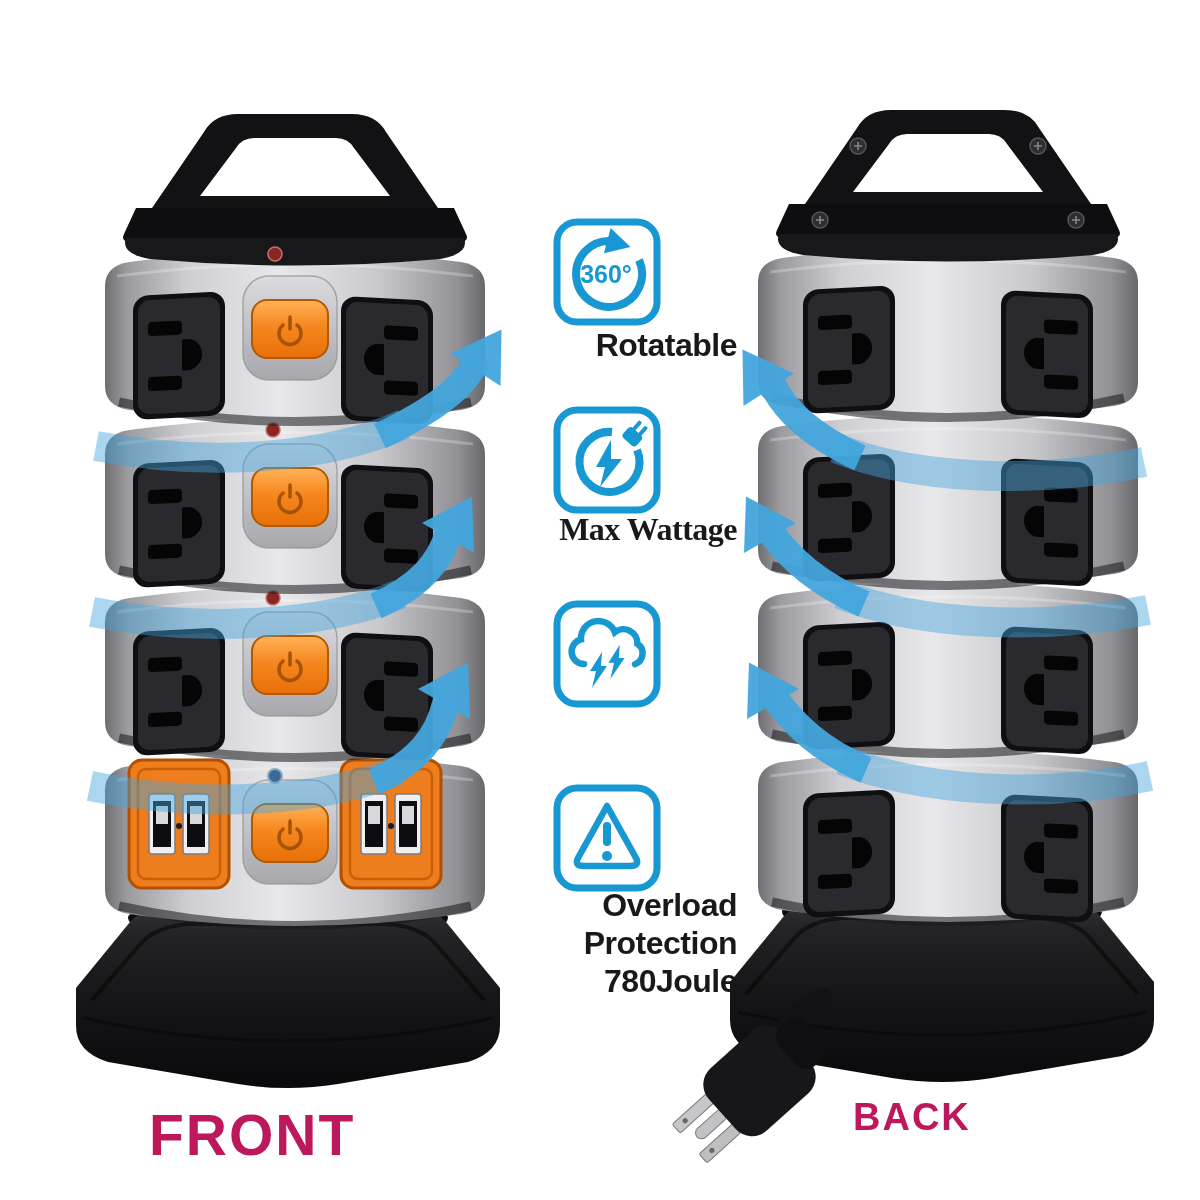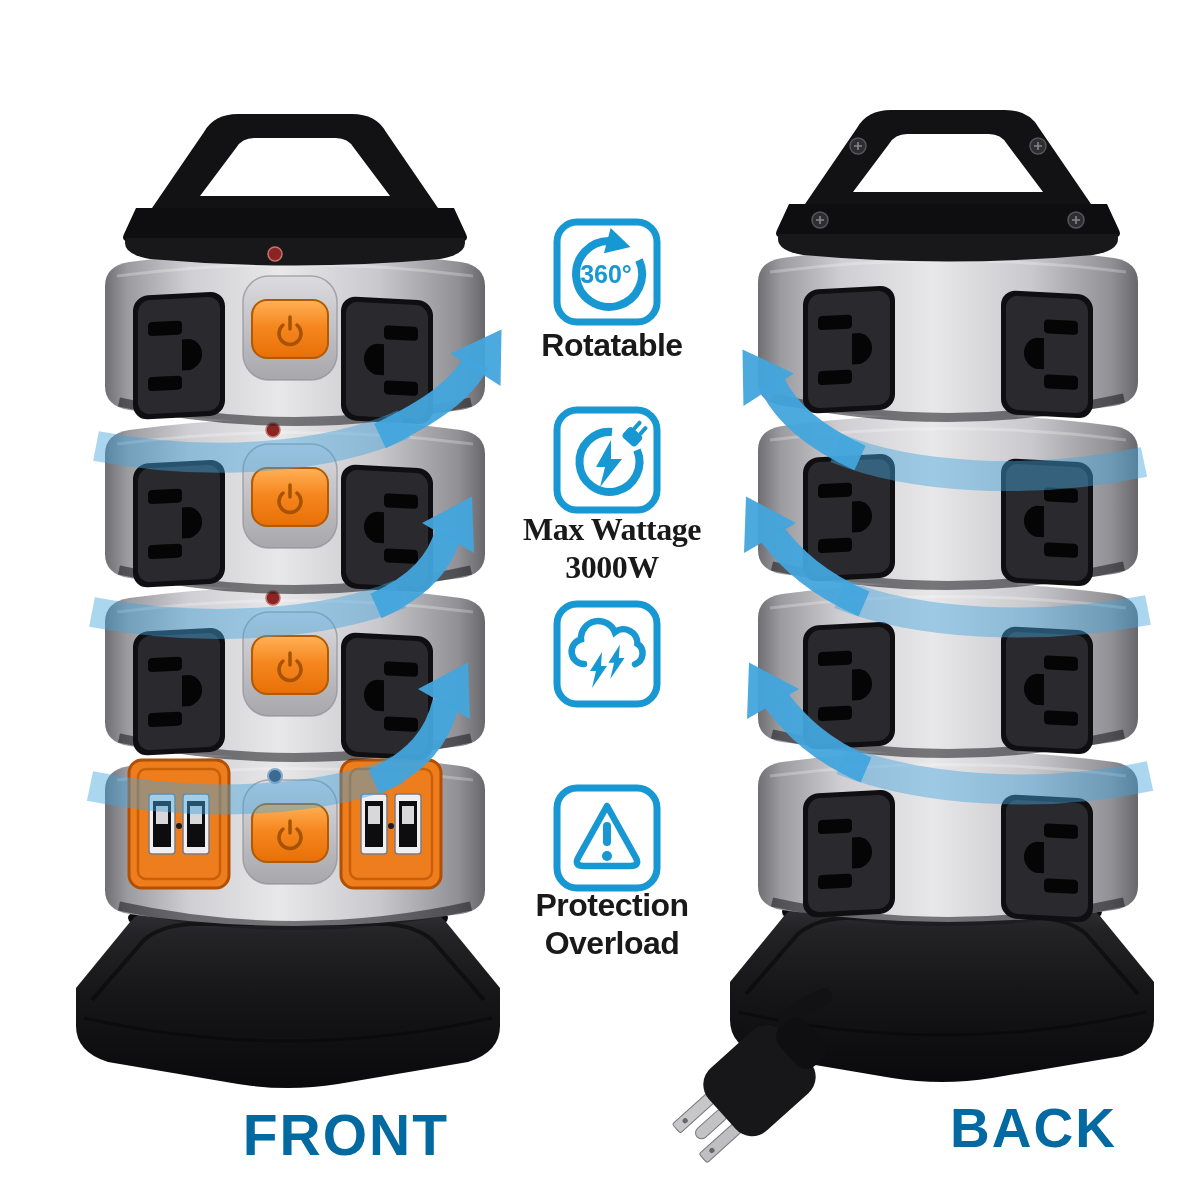--- a/index.html
+++ b/index.html
@@ -1,25 +1,25 @@
 <!DOCTYPE html>
 <html><head>
 <meta charset="utf-8">
 <style>
   html,body{margin:0;padding:0;background:#fff;}
   .scene{position:relative;width:1200px;height:1200px;background:#ffffff;overflow:hidden;
          font-family:"Liberation Sans",sans-serif;border-radius:9px;}
   .scene svg.stage{position:absolute;left:0;top:0;}
   .feature-icon{position:absolute;width:108px;}
-  .feature-label{position:absolute;left:487px;width:250px;text-align:center;
+  .feature-label{position:absolute;left:487px;width:250px;text-align:right;
                  font-weight:bold;font-size:32px;line-height:38px;color:#191919;letter-spacing:-0.5px;}
-  .view-label{position:absolute;width:300px;text-align:right;font-weight:bold;
-              color:#0369a1;letter-spacing:2px;}
+  .view-label{position:absolute;width:300px;text-align:left;font-weight:bold;
+              color:#be185d;letter-spacing:2px;}
   #front-label{left:149px;top:1102px;font-size:57px;}
-  #back-label{left:817px;top:1096px;font-size:55px;}
+  #back-label{left:853px;top:1096px;font-size:38px;}
 </style>
 </head>
 <body>
 
 <div class="scene">
 
 <svg class="stage" width="1200" height="1200" viewBox="0 0 1200 1200">
   <defs>
     <linearGradient id="bodyGrad" x1="0" y1="0" x2="1" y2="0">
       <stop offset="0" stop-color="#6f6f73"></stop>
@@ -239,41 +239,41 @@
     <g transform="translate(80,30) rotate(42)" fill="#1798d3">
       <rect x="-9" y="-6" width="18" height="14" rx="4"></rect>
       <rect x="-6" y="-16" width="4" height="11" rx="1.5"></rect>
       <rect x="2" y="-16" width="4" height="11" rx="1.5"></rect>
     </g>
     <polygon points="58,34 43,61 52,61 47,81 69,53 58,53" fill="#1798d3"></polygon>
   </svg>
 </div>
 <div class="feature-label" style="top:510px;font-family:Liberation Serif, serif;">
   <div>Max Wattage</div>
-  <div>3000W</div>
 </div>
 
 <div class="feature-icon" style="left:553px;top:600px;">
   <svg viewBox="0 0 108 108" width="108" height="108">
     <rect x="4" y="4" width="100" height="100" rx="20" fill="#ffffff" stroke="#1798d3" stroke-width="7"></rect>
     <path d="M31,64 a12.5,12.5 0 0 1 -3,-24.6 a17.5,17.5 0 0 1 33.8,-7.2 a14,14 0 0 1 22.6,11.6 a11.5,11.5 0 0 1 -2.4,20.4" fill="none" stroke="#1798d3" stroke-width="6.5" stroke-linecap="round"></path>
     <polygon points="4,-16 -8,3 -2,3 -6,20 9,-2 3,-2" transform="translate(45,68)" fill="#1798d3"></polygon>
     <polygon points="4,-16 -8,3 -2,3 -6,20 9,-2 3,-2" transform="translate(63,60) scale(0.95)" fill="#1798d3"></polygon>
   </svg>
 </div>
 
 <div class="feature-icon" style="left:553px;top:784px;">
   <svg viewBox="0 0 108 108" width="108" height="108">
     <rect x="4" y="4" width="100" height="100" rx="20" fill="#ffffff" stroke="#1798d3" stroke-width="7"></rect>
     <path d="M54,22 L83,74 Q87,82 77,82 L31,82 Q21,82 25,74 Z" fill="none" stroke="#1798d3" stroke-width="6.5" stroke-linejoin="round"></path>
     <rect x="50" y="38" width="8" height="24" rx="4" fill="#1798d3"></rect>
     <circle cx="54" cy="72" r="5" fill="#1798d3"></circle>
   </svg>
 </div>
 <div class="feature-label" style="top:886px;">
+  <div>Overload</div>
   <div>Protection</div>
-  <div>Overload</div>
+  <div>780Joule</div>
 </div>
 
 <div class="view-label" id="front-label">FRONT</div>
 <div class="view-label" id="back-label">BACK</div>
 
 </div>
 
 </body></html>

